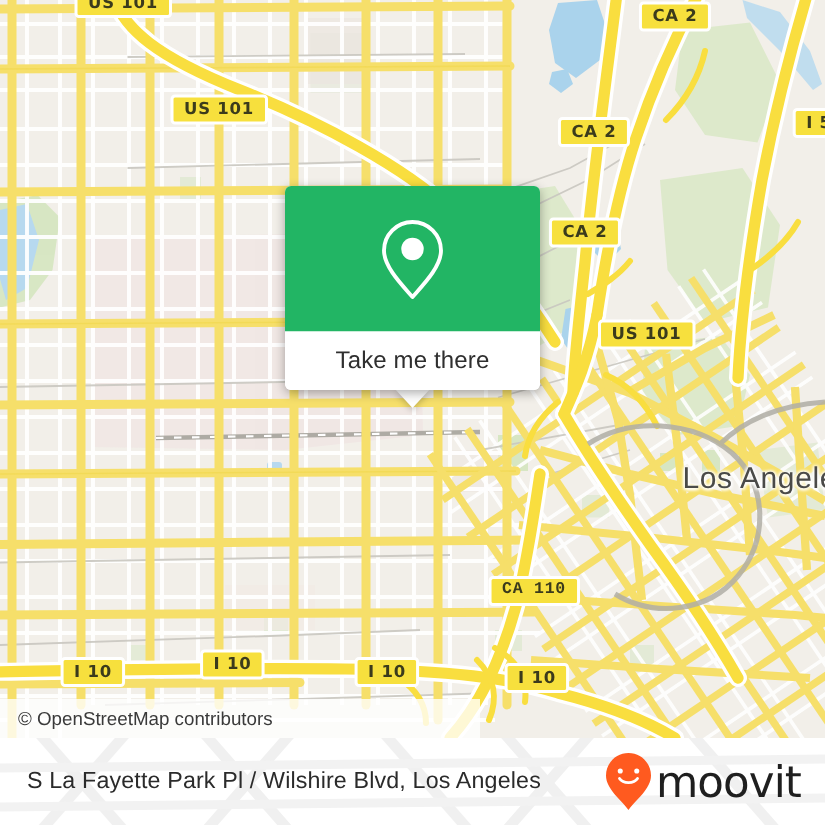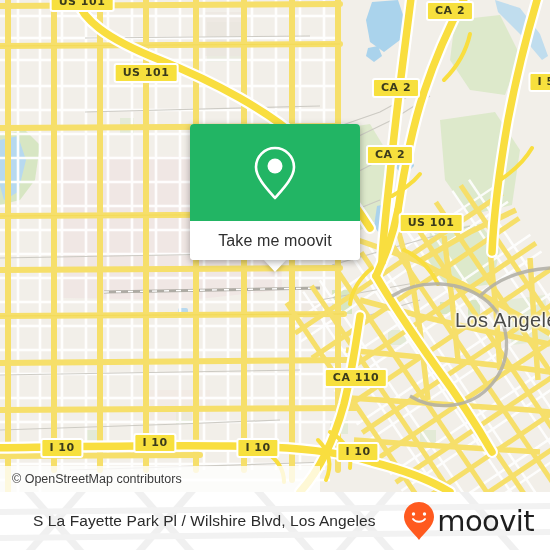--- a/index.html
+++ b/index.html
@@ -149,21 +149,20 @@
     pointer-events: none;
   }
   #footer-title {
     position: relative;
     color: #2b2b2b;
     font-family: "Liberation Sans", sans-serif;
     font-size: 15.5px;
     letter-spacing: .1px;
     white-space: nowrap;
     z-index: 2;
-    margin-left: 15px;
   }
   #moovit-logo {
     position: relative;
     display: flex;
     align-items: center;
     gap: 2px;
     z-index: 2;
     text-align: center;
   }
   #moovit-wordmark {
@@ -427,36 +426,36 @@
 
     <div class="city-label" style="left:455px; top:320px;">Los Angeles</div>
 
     <div class="shield" style="left:82px;  top:2px;">US 101</div>
     <div class="shield" style="left:146px; top:73px;">US 101</div>
     <div class="shield" style="left:450px; top:11px;">CA 2</div>
     <div class="shield" style="left:396px; top:88px;">CA 2</div>
     <div class="shield" style="left:390px; top:155px;">CA 2</div>
     <div class="shield" style="left:546px; top:82px;">I 5</div>
     <div class="shield" style="left:431px; top:223px;">US 101</div>
-    <div class="shield" style="left:356px; top:378px;">CA 110</div>
+    <div class="shield" style="left:356px; top:394px;font-family:Liberation Mono, monospace;">CA 110</div>
     <div class="shield" style="left:62px;  top:448px;">I 10</div>
     <div class="shield" style="left:155px; top:443px;">I 10</div>
     <div class="shield" style="left:258px; top:448px;">I 10</div>
     <div class="shield" style="left:358px; top:452px;">I 10</div>
 
     <div id="marker-tail"></div>
     <div id="marker-card">
       <div id="marker-card-top">
         <svg width="46" height="58" viewBox="0 0 46 58">
           <path d="M23 4 C12.5 4 4 12.5 4 23 C4 34 16 46 23 54 C30 46 42 34 42 23 C42 12.5 33.5 4 23 4 Z" fill="none" stroke="#ffffff" stroke-width="2.6" stroke-linejoin="round"></path>
           <circle cx="23" cy="22" r="7.5" fill="#ffffff"></circle>
         </svg>
       </div>
       <div id="marker-card-bottom">
-        <span id="take-me-there-label">Take me moovit</span>
+        <span id="take-me-there-label">Take me there</span>
       </div>
     </div>
 
     <div id="attribution">© OpenStreetMap contributors</div>
   </div>
 
   <div id="footer">
     <svg id="footer-watermark" viewBox="0 0 550 58">
       <g stroke="#f0f0f0" stroke-width="7" fill="none">
         <path d="M20,-10 L90,70"></path>

